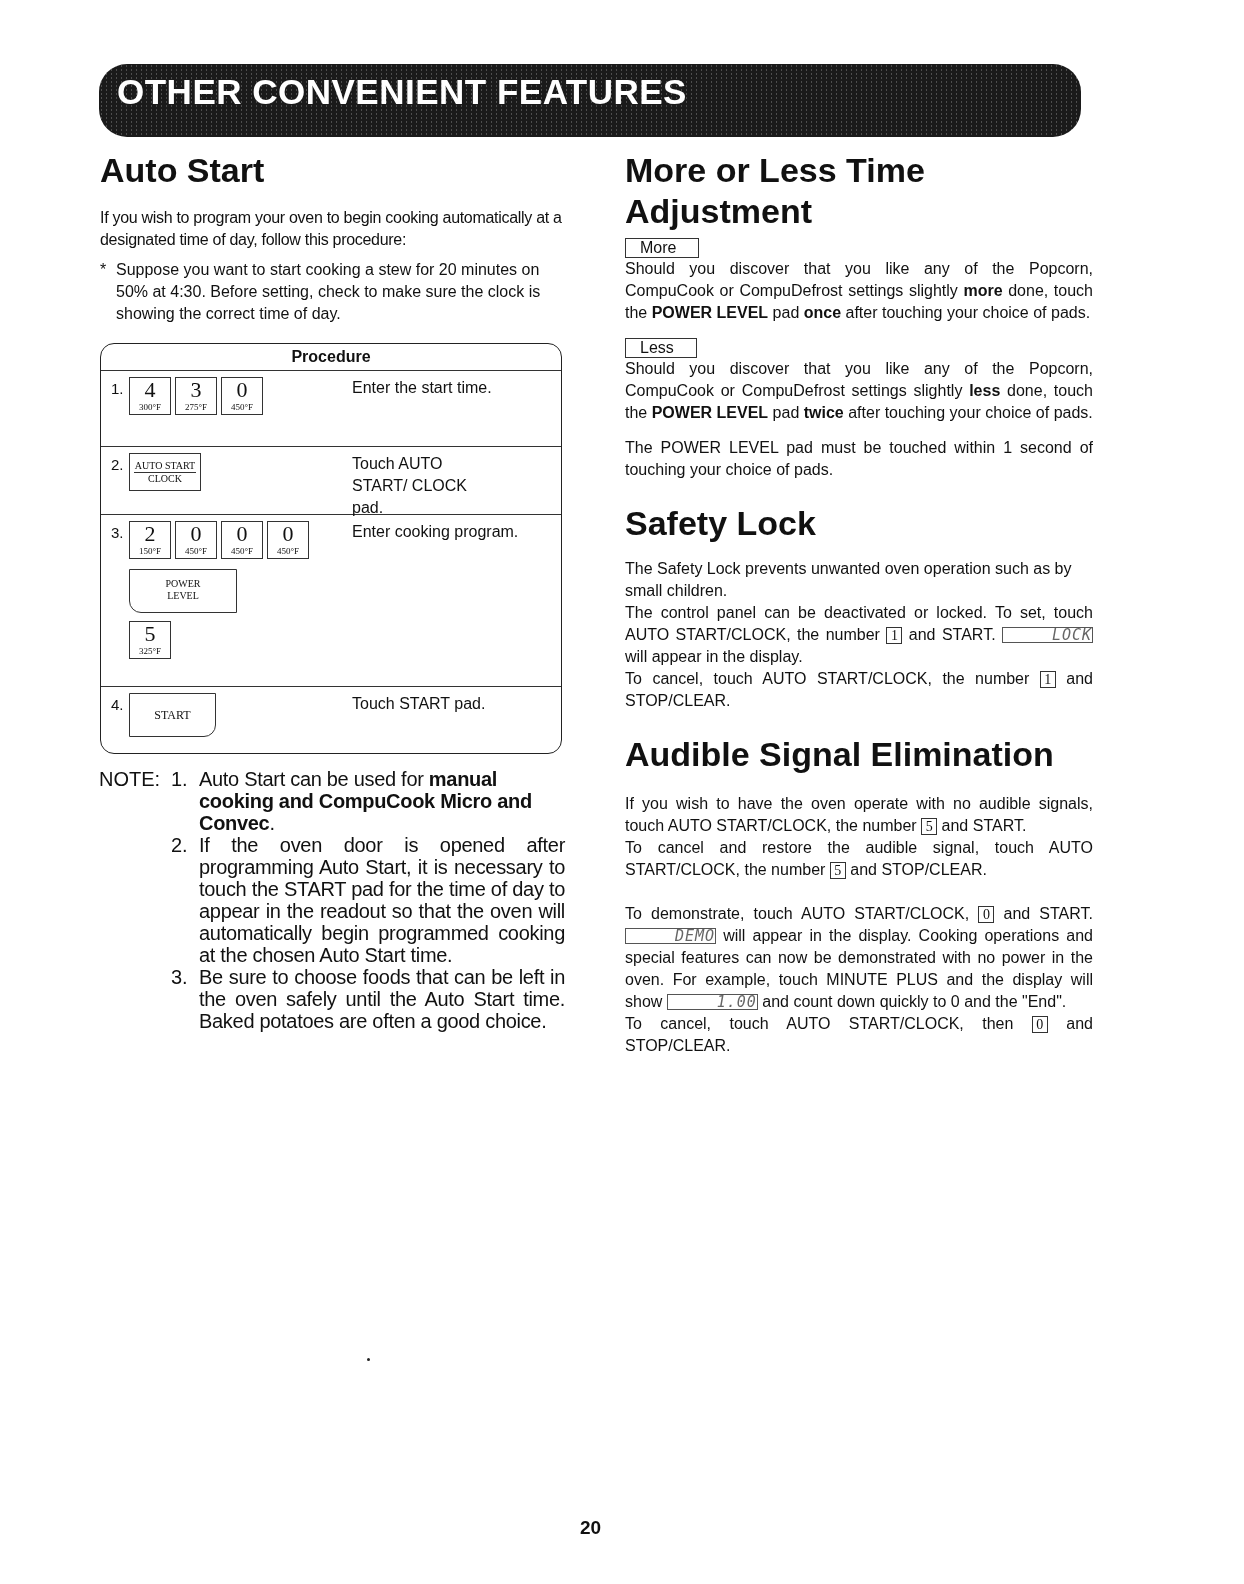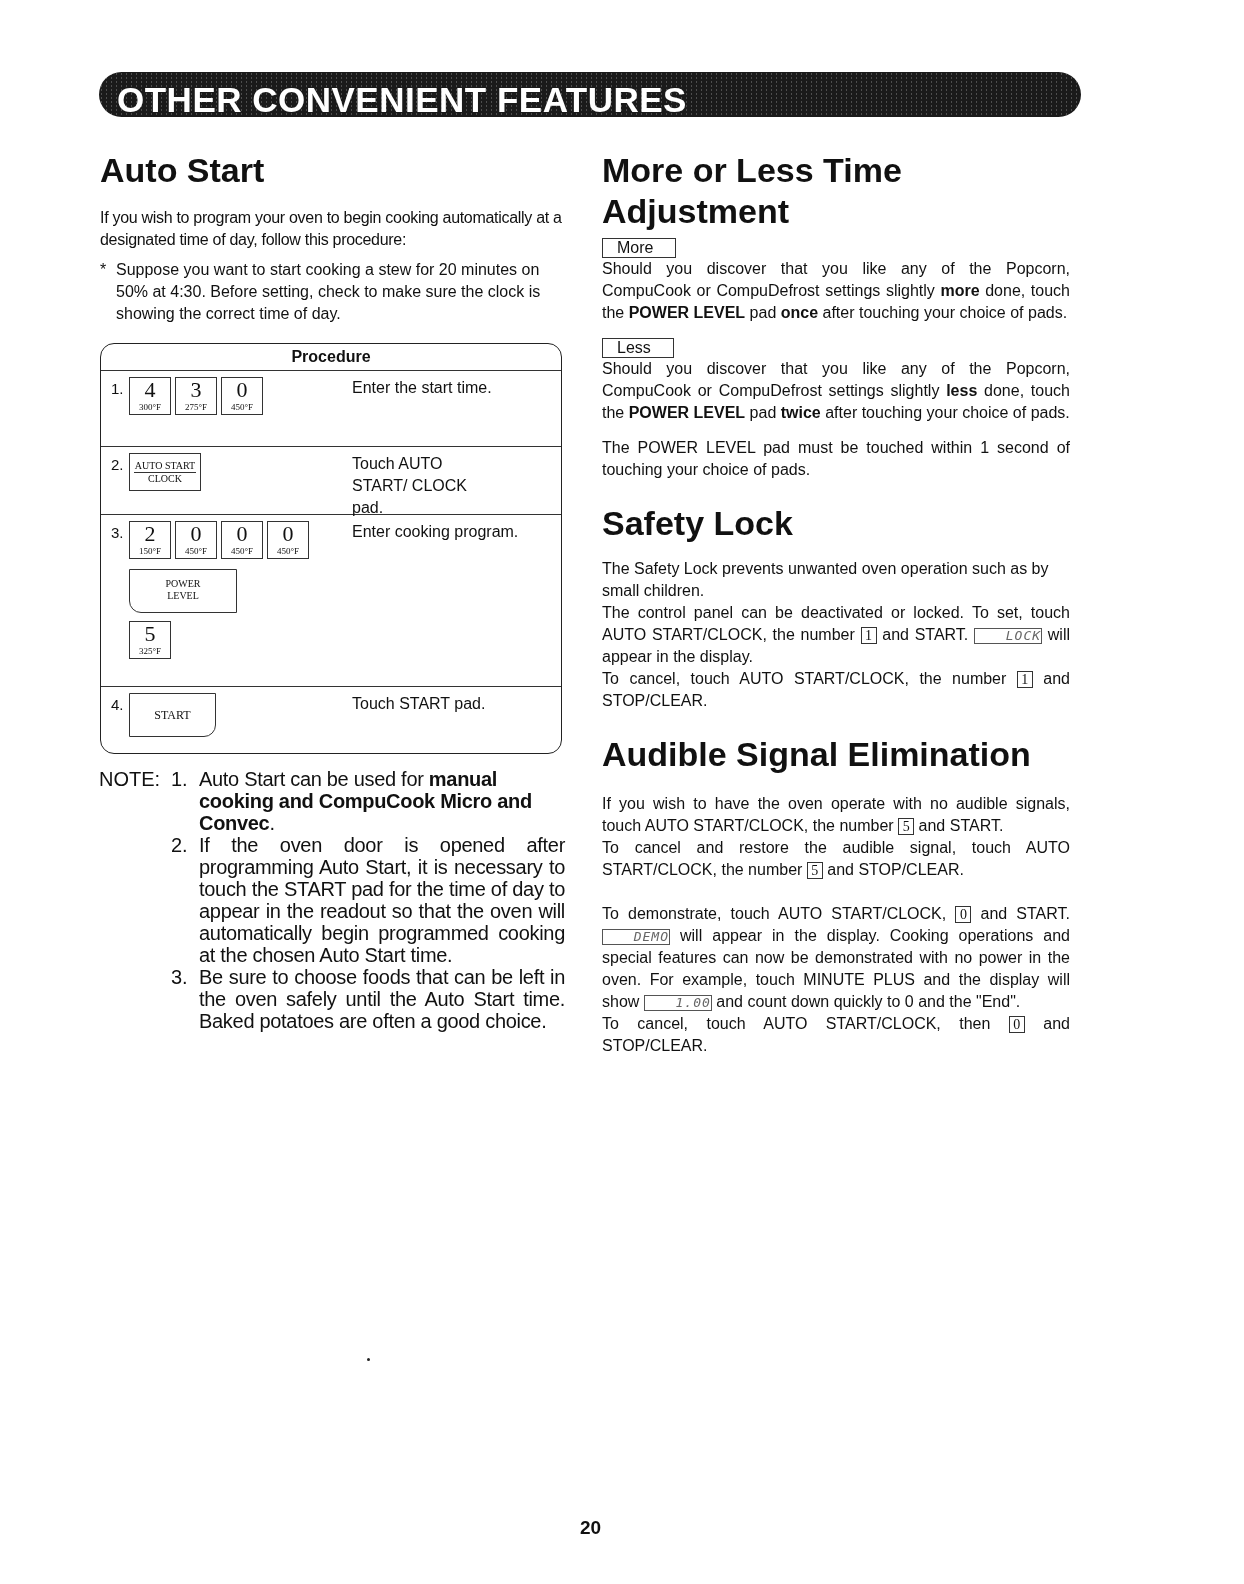--- a/index.html
+++ b/index.html
@@ -1,24 +1,24 @@
 <!DOCTYPE html>
 <html><head>
 <meta charset="utf-8">
 <style>
   html, body { margin: 0; padding: 0; background: #ffffff; }
   body { width: 1244px; height: 1584px; position: relative; overflow: hidden;
          font-family: "Liberation Sans", sans-serif; color: #111; }
-  .banner { position: absolute; left: 99px; top: 72px; width: 982px; height: 45px;
+  .banner { position: absolute; left: 99px; top: 64px; width: 982px; height: 73px;
             background: #1a1a1a; background-image: radial-gradient(#555 0.6px, transparent 0.8px);
             background-size: 5px 4px; border-radius: 28px; }
   .banner-title { position: absolute; left: 18px; top: 8px; color: #fff; font-weight: bold;
                   font-size: 35px; letter-spacing: 0.5px; }
   .col-left { position: absolute; left: 100px; top: 150px; width: 465px; }
-  .col-right { position: absolute; left: 602px; top: 150px; width: 468px; }
+  .col-right { position: absolute; left: 625px; top: 150px; width: 468px; }
   h2 { font-weight: bold; margin: 0; color: #111; }
   .h-left { font-size: 34px; line-height: 40px; }
   .h-right { font-size: 34px; line-height: 41px; }
   p { margin: 0; font-size: 16px; line-height: 22px; }
   .just { text-align: justify; }
   .intro { margin-top: 17px; font-size: 16px; line-height: 22px; letter-spacing: -0.3px; }
   .bullet { margin-top: 8px; display: flex; font-size: 16px; line-height: 22px; }
   .bullet .mark { width: 16px; flex: none; }
   .proc { position: relative; margin-top: 18px; width: 460px; border: 1.5px solid #222;
           border-radius: 14px; }
@@ -39,23 +39,23 @@
   .note { margin-top: 14px; font-size: 20px; line-height: 22px; }
   .note-row { display: flex; }
   .note-label { width: 72px; flex: none; }
   .note-num { width: 28px; flex: none; }
   .note-body { flex: 1; letter-spacing: -0.3px; }
   b { font-weight: bold; }
   .padlabel { display: inline-block; border: 1.5px solid #333; font-size: 16px; line-height: 18px;
               padding: 0 22px 0 14px; margin-top: 6px; }
   .inline-key { display: inline-block; border: 1px solid #333; font-family: "Liberation Serif", serif;
                 font-size: 14px; line-height: 15px; width: 14px; text-align: center; }
-  .lcd { display: inline-block; border: 1px solid #555; font-style: italic; font-size: 13px;
+  .lcd { display: inline-block; border: 1px solid #555; font-style: italic; font-size: 15px;
          line-height: 14px; width: 66px; text-align: right; color: #666; letter-spacing: 1px;
-         font-family: "DejaVu Sans Mono", monospace; }
+         font-family: "DejaVu Sans Mono", monospace; padding-left: 23px; }
   .page-num { position: absolute; left: 580px; top: 1517px; font-weight: bold; font-size: 19px; }
   .dot { position: absolute; left: 367px; top: 1358px; width: 3px; height: 3px; background: #222;
          border-radius: 50%; }
 </style>
 </head>
 <body>
 
 <div class="banner">
   <div class="banner-title">OTHER CONVENIENT FEATURES</div>
 </div>

